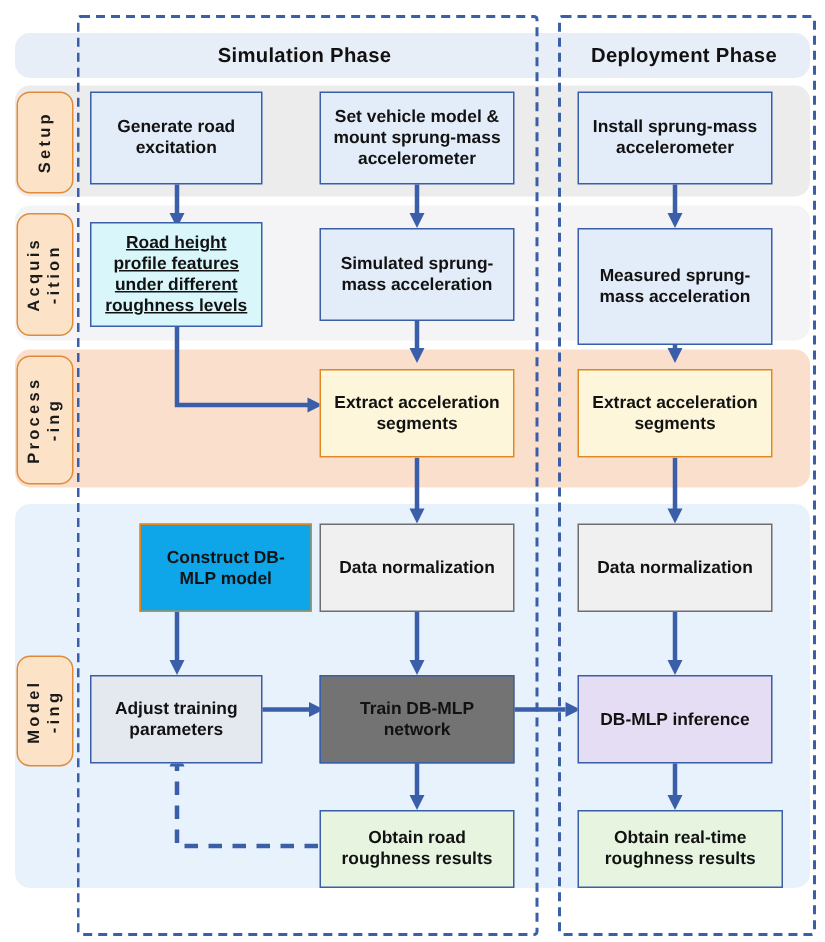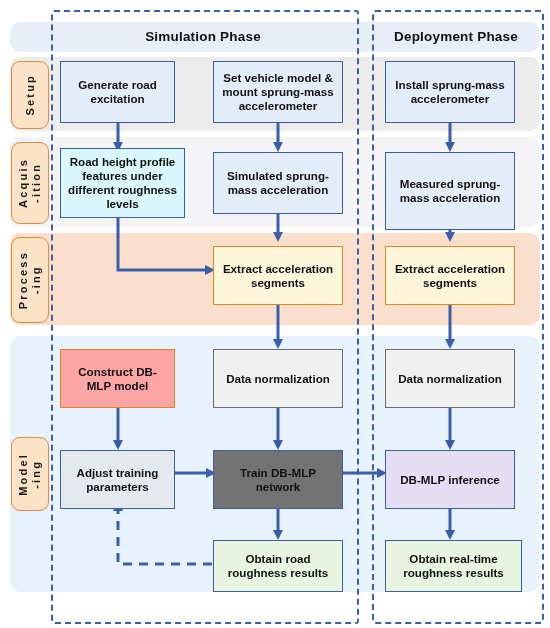--- a/index.html
+++ b/index.html
@@ -46,21 +46,21 @@
     position:absolute;box-sizing:border-box;
     display:flex;align-items:center;justify-content:center;
     text-align:center;
     font-size:11.6px;font-weight:bold;color:#121212;
     line-height:14px;padding:2px 5px;
   }
   .n-blue   {background:#e3ecf9;border:1.8px solid #3a5fa8;}
   .n-cyan   {background:#d9f7fb;border:1.8px solid #3a5fa8;}
   .n-cyan2  {background:#737373;border:1.8px solid #3a5fa8;}
   .n-cream  {background:#fdf6da;border:1.8px solid #e0871f;}
-  .n-orange {background:#fca5a5;border:1.8px solid #e0871f;}
+  .n-orange {background:#0ea5e9;border:1.8px solid #e0871f;margin-left:33px;}
   .n-grey   {background:#f0f0f0;border:1.8px solid #6e6e6e;}
   .n-slate  {background:#e4e9f0;border:1.8px solid #3a5fa8;}
   .n-purple {background:#e4ddf4;border:1.8px solid #3a5fa8;}
   .n-green  {background:#e7f5e0;border:1.8px solid #3a5fa8;}
 
   
   .arrow{position:absolute;}
   .arrow svg{display:block;overflow:visible;}
 </style>
 </head>
@@ -207,21 +207,21 @@
       <polygon points="8,2 3,13 13,13" fill="#3a5fa8"></polygon>
     </svg>
   </div>
 
   <div class="node n-blue" style="left:60px;top:61px;width:115px;height:62px;">Generate road excitation</div>
 
   <div class="node n-blue" style="left:213px;top:61px;width:130px;height:62px;text-align:center;">Set vehicle model &amp; mount sprung-mass accelerometer</div>
 
   <div class="node n-blue" style="left:385px;top:61px;width:130px;height:62px;">Install sprung-mass accelerometer</div>
 
-  <div class="node n-cyan" style="left:60px;top:148px;width:125px;height:70px;">Road height profile features under different roughness levels</div>
+  <div class="node n-cyan" style="left:60px;top:148px;width:115px;height:70px;text-decoration:underline;">Road height profile features under different roughness levels</div>
 
   <div class="node n-blue" style="left:213px;top:152px;width:130px;height:62px;">Simulated sprung-mass acceleration</div>
 
   <div class="node n-blue" style="left:385px;top:152px;width:130px;height:78px;">Measured sprung-mass acceleration</div>
 
   <div class="node n-cream" style="left:213px;top:246px;width:130px;height:59px;">Extract acceleration segments</div>
 
   <div class="node n-cream" style="left:385px;top:246px;width:130px;height:59px;">Extract acceleration segments</div>
 
   <div class="node n-orange" style="left:60px;top:349px;width:115px;height:59px;">Construct DB-MLP model</div>

